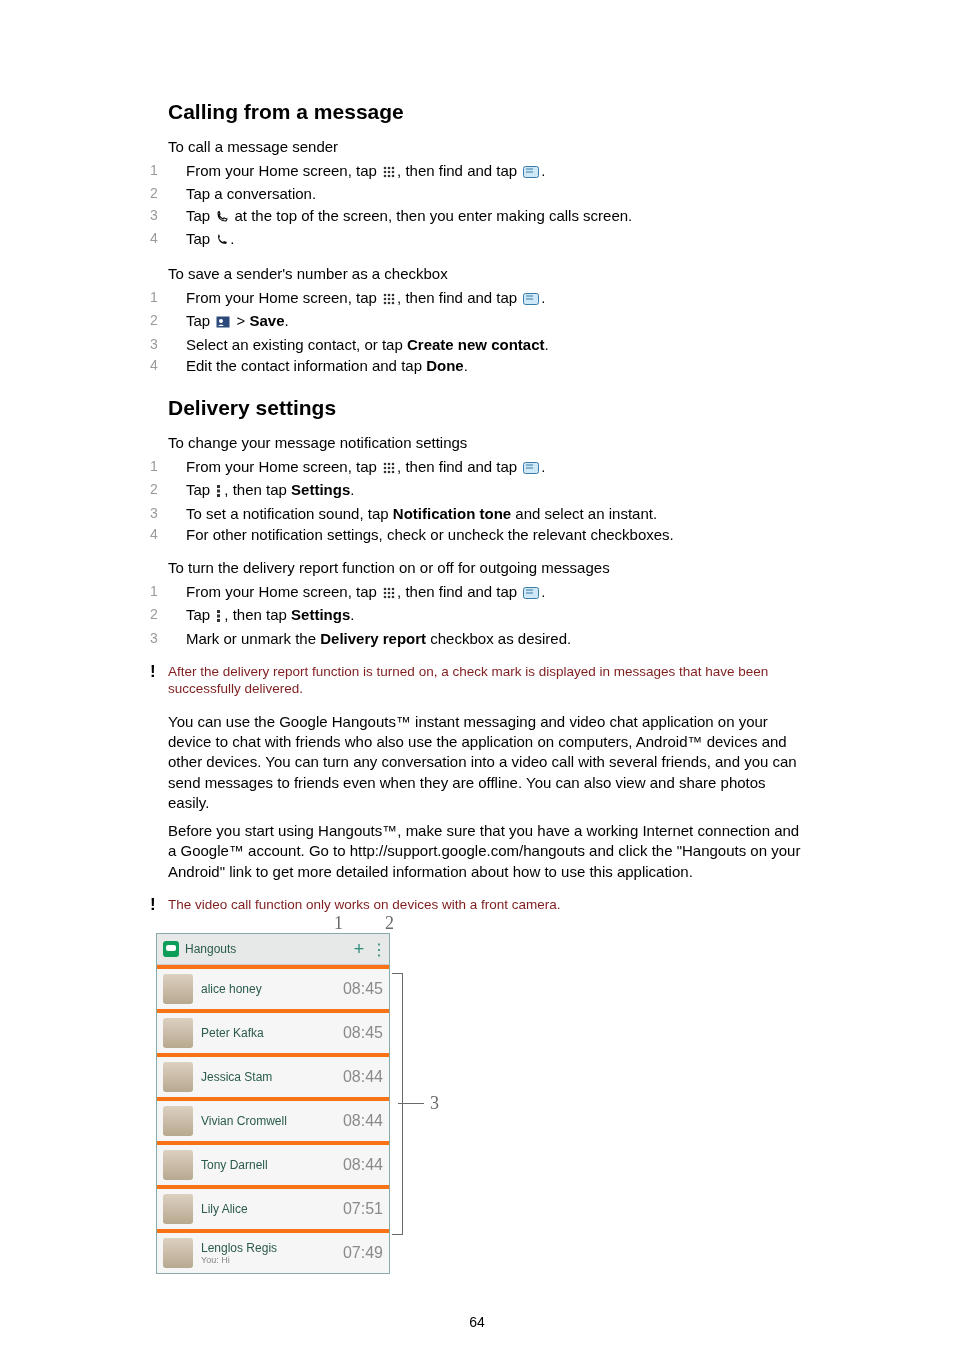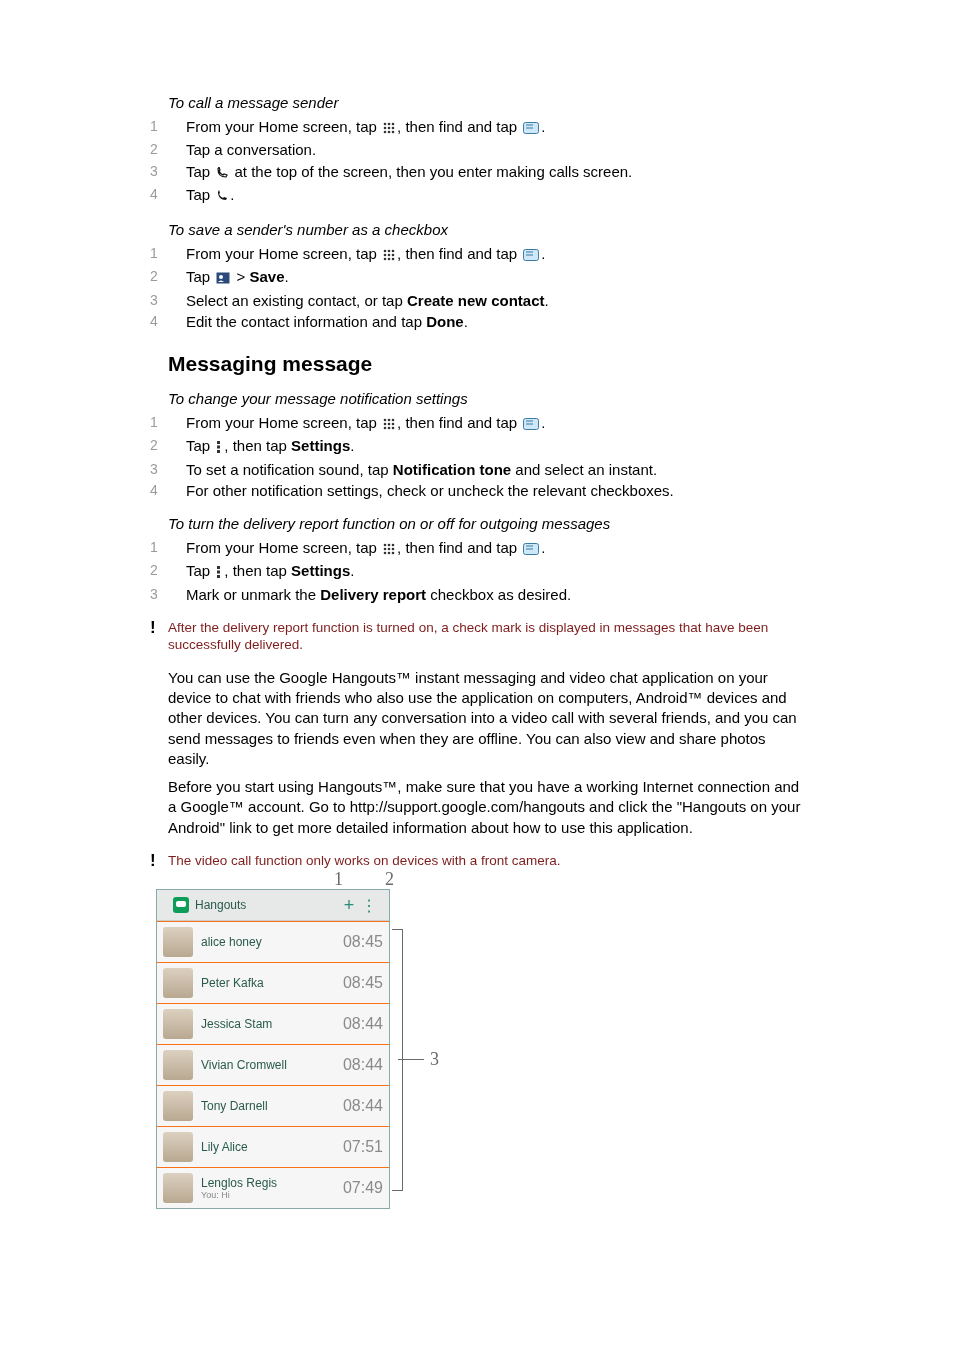--- a/index.html
+++ b/index.html
@@ -14,21 +14,20 @@
     padding: 80px 150px 60px 150px;
   }
   h2.section {
     font-size: 21px;
     font-weight: bold;
     margin: 20px 0 12px 18px;
   }
   .subhead {
     font-size: 15px;
     margin: 14px 0 6px 18px;
-    font-style: italic;
   }
   ol.steps {
     list-style: none;
     padding: 0;
     margin: 0 0 12px 0;
   }
   ol.steps li {
     display: flex;
     align-items: flex-start;
     font-size: 15px;
@@ -88,21 +87,21 @@
     background: #f5f6f5;
     position: relative;
     font-size: 12px;
   }
   .phone .appbar {
     display: flex;
     align-items: center;
     height: 30px;
     border-bottom: 1px solid #ccc;
     background: #e6e9e8;
-    padding: 0 16px;
+    padding: 0 6px;
   }
   .phone .appbar .hicon {
     width: 16px; height: 16px;
     background: #0c9d58;
     border-radius: 3px;
     margin-right: 6px;
     position: relative;
   }
   .phone .appbar .hicon:after{
     content:"";
@@ -122,21 +121,21 @@
   .phone .appbar .dots {
     color: #2e8b7b;
     font-size: 16px;
     width: 12px;
     text-align: center;
   }
   .phone .row {
     display: flex;
     align-items: center;
     height: 40px;
-    border-top: 1px solid #f97316;
+    border-top: 4px solid #f97316;
     padding: 0 6px;
   }
   .phone .row .av {
     width: 30px; height: 30px;
     border-radius: 3px;
     background: linear-gradient(#dcd0c0,#b8a890);
     margin-right: 8px;
     flex: 0 0 30px;
   }
   .phone .row .name {
@@ -203,20 +202,21 @@
     text-align: center;
     font-size: 14px;
     margin-top: 40px;
   }
 </style>
 </head>
 <body>
 
 <div class="page">
 
+  <h2 class="section">Calling from a message</h2>
 
   <div class="subhead">To call a message sender</div>
   <ol class="steps">
     <li>
       <span class="num">1</span>
       <span class="txt">
         <span>From your Home screen, tap </span><span class="icon"><svg width="12" height="12">
               <g fill="#333">
                 <circle cx="2" cy="2" r="1.3"></circle>
                 <circle cx="6" cy="2" r="1.3"></circle>
@@ -296,21 +296,21 @@
       </span>
     </li>
     <li>
       <span class="num">4</span>
       <span class="txt">
         <span>Edit the contact information and tap </span><span class="bold">Done</span><span>.</span>
       </span>
     </li>
   </ol>
 
-  <h2 class="section">Messaging message</h2>
+  <h2 class="section">Delivery settings</h2>
 
   <div class="subhead">To change your message notification settings</div>
   <ol class="steps">
     <li>
       <span class="num">1</span>
       <span class="txt">
         <span>From your Home screen, tap </span><span class="icon"><svg width="12" height="12">
               <g fill="#333">
                 <circle cx="2" cy="2" r="1.3"></circle>
                 <circle cx="6" cy="2" r="1.3"></circle>
@@ -464,14 +464,15 @@
 
     <div class="callouts">
       <div class="side3">
         <div class="bracket"></div>
         <div class="hline"></div>
         <span>3</span>
       </div>
     </div>
   </div>
 
+  <div class="pgnum">64</div>
 
 </div>
 
 </body></html>

